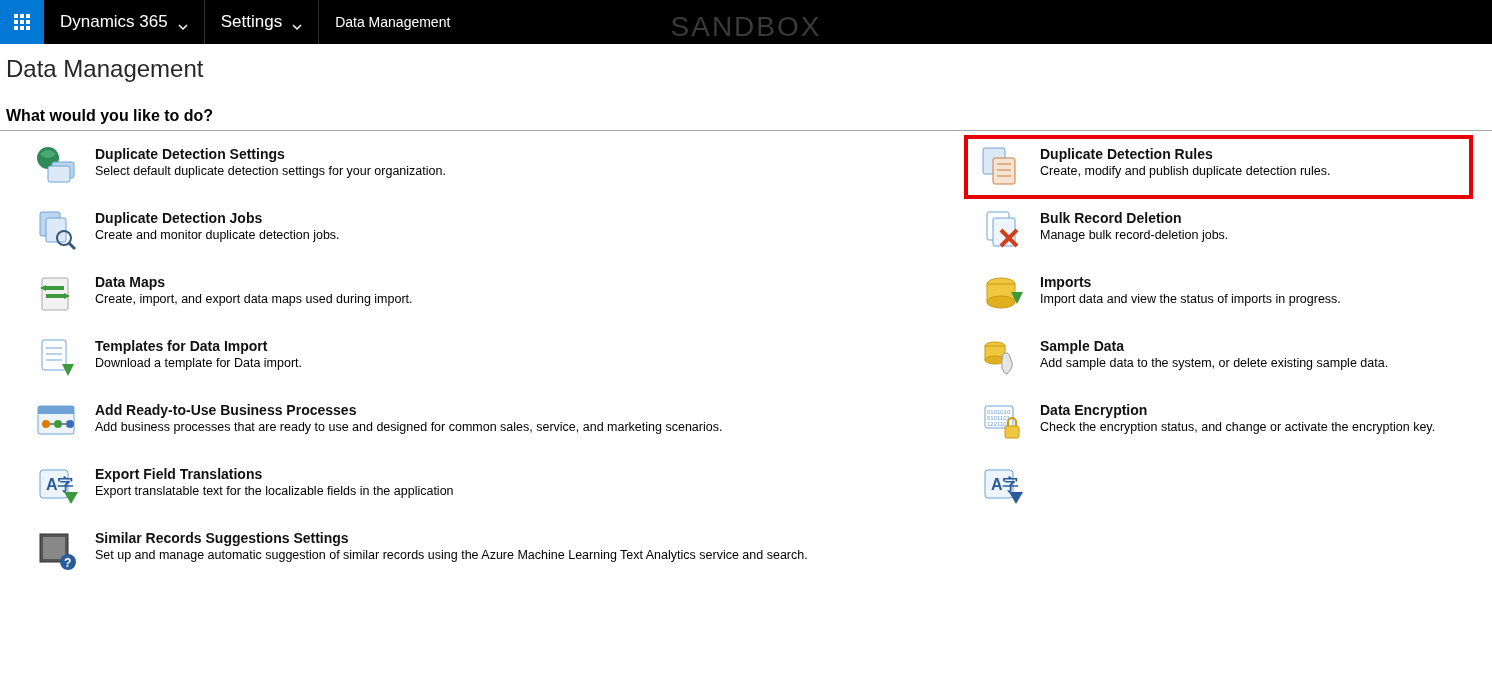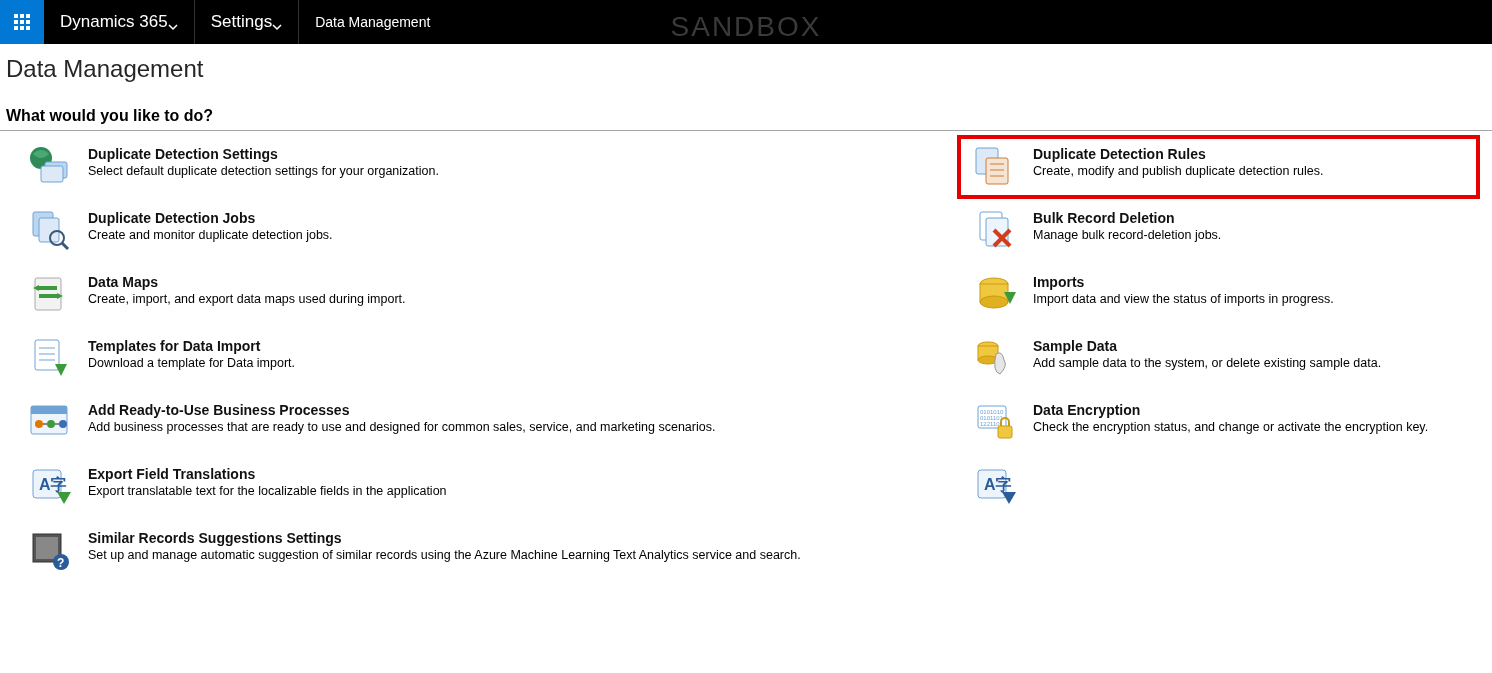--- a/index.html
+++ b/index.html
@@ -1,28 +1,28 @@
 <!DOCTYPE html>
 <html><head>
 <meta charset="utf-8">
 <style>
   * { margin: 0; padding: 0; box-sizing: border-box; }
   body { font-family: "Segoe UI", Tahoma, sans-serif; background: #fff; width: 1492px; }
   .topbar { background: #000; height: 44px; display: flex; align-items: center; color: #fff; position: relative; }
   .app-launcher { width: 44px; height: 44px; background: #0078d4; display: flex; align-items: center; justify-content: center; }
   .dots { display: grid; grid-template-columns: repeat(3, 4px); grid-template-rows: repeat(3, 4px); gap: 2px; }
   .dots span { width: 4px; height: 4px; background: #fff; }
-  .nav-item { padding: 0 16px; height: 44px; display: flex; align-items: center; font-size: 17px; font-weight: 400; border-right: 1px solid #333; justify-content: flex-end; }
+  .nav-item { padding: 0 16px; height: 44px; display: flex; align-items: center; font-size: 17px; font-weight: 400; gap: 10px; border-right: 1px solid #333; justify-content: flex-end; }
   .nav-item.small { font-size: 14px; }
   .chev { width: 10px; height: 10px; display: inline-block; }
   .chev svg { width: 10px; height: 10px; }
   .sandbox { position: absolute; left: 50%; transform: translateX(-50%); font-size: 28px; font-weight: 300; color: #3a3a3a; letter-spacing: 2px; font-family: "Segoe UI Light", "Segoe UI", sans-serif; margin-top: 10px; }
   .page-title { font-size: 24px; font-weight: 300; color: #262626; padding: 11px 6px 8px 6px; }
   .section-header { font-size: 16px; font-weight: 600; color: #000; padding: 16px 6px 5px 6px; border-bottom: 1px solid #a6a6a6; margin-bottom: 4px; }
-  .grid { display: flex; padding: 0 12px; }
+  .grid { display: flex; padding: 0 19px; }
   .col { flex: 0 0 945px; }
   .col2 { flex: 1; }
   .tile { display: flex; align-items: flex-start; padding: 9px 14px; gap: 16px; cursor: pointer; }
   .tile .icon-box { width: 46px; height: 46px; flex: 0 0 46px; display: flex; align-items: flex-start; justify-content: center; }
   .tile .txt { padding-top: 2px; }
   .tile .title { font-size: 14px; font-weight: 600; color: #111; margin-bottom: 2px; }
   .tile .desc { font-size: 12.5px; color: #000000; }
   .highlight { border: 4px solid #e60000; padding: 5px 10px; }
 </style>
 </head>

